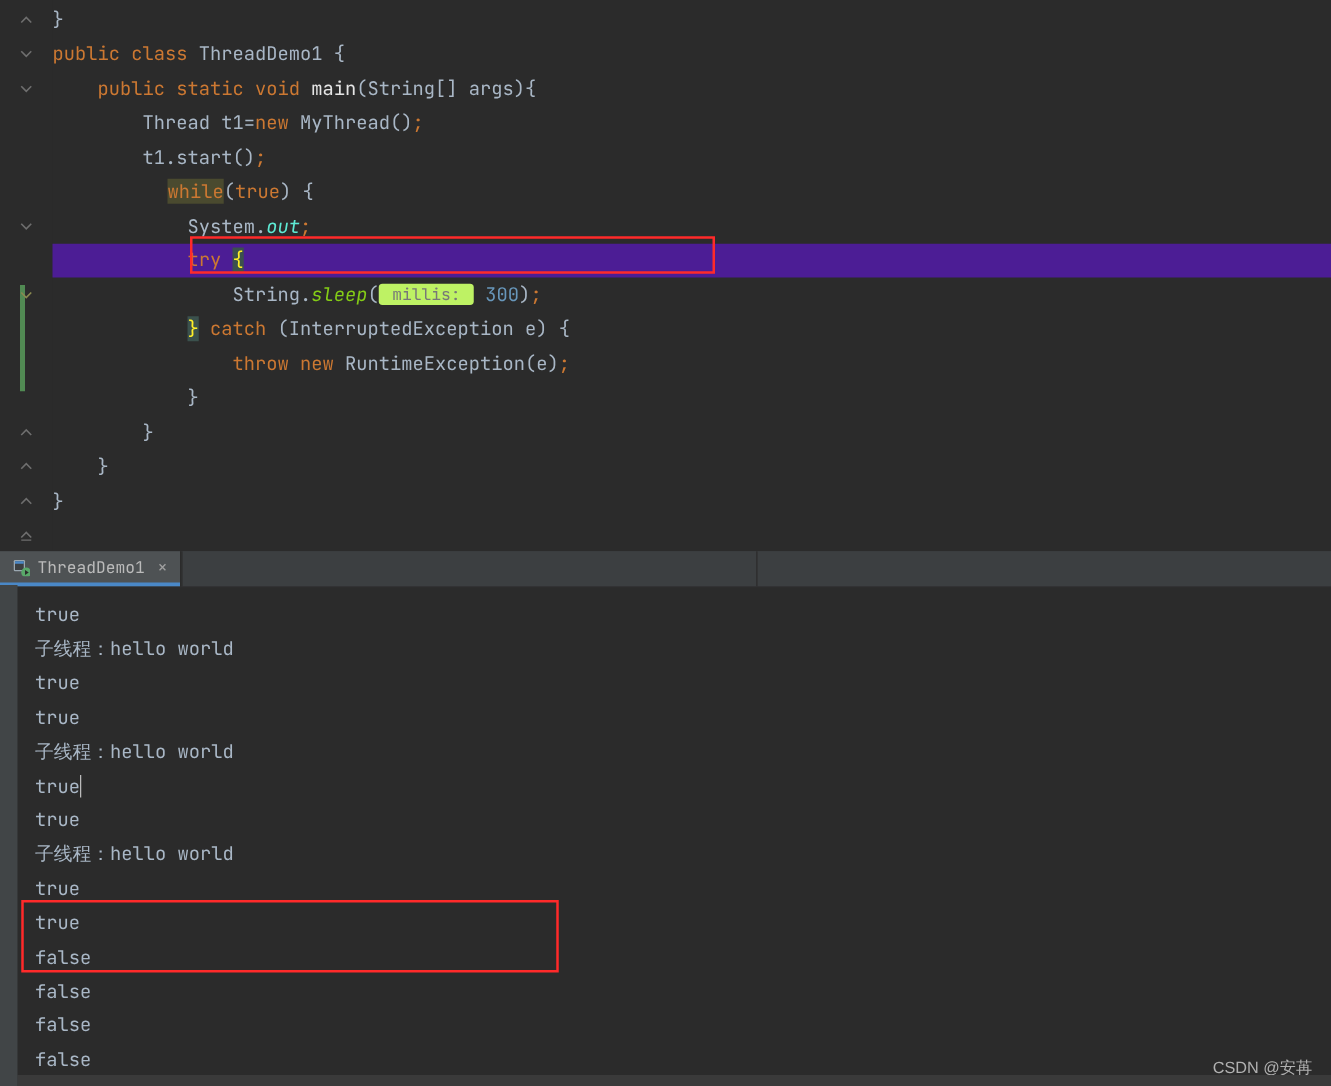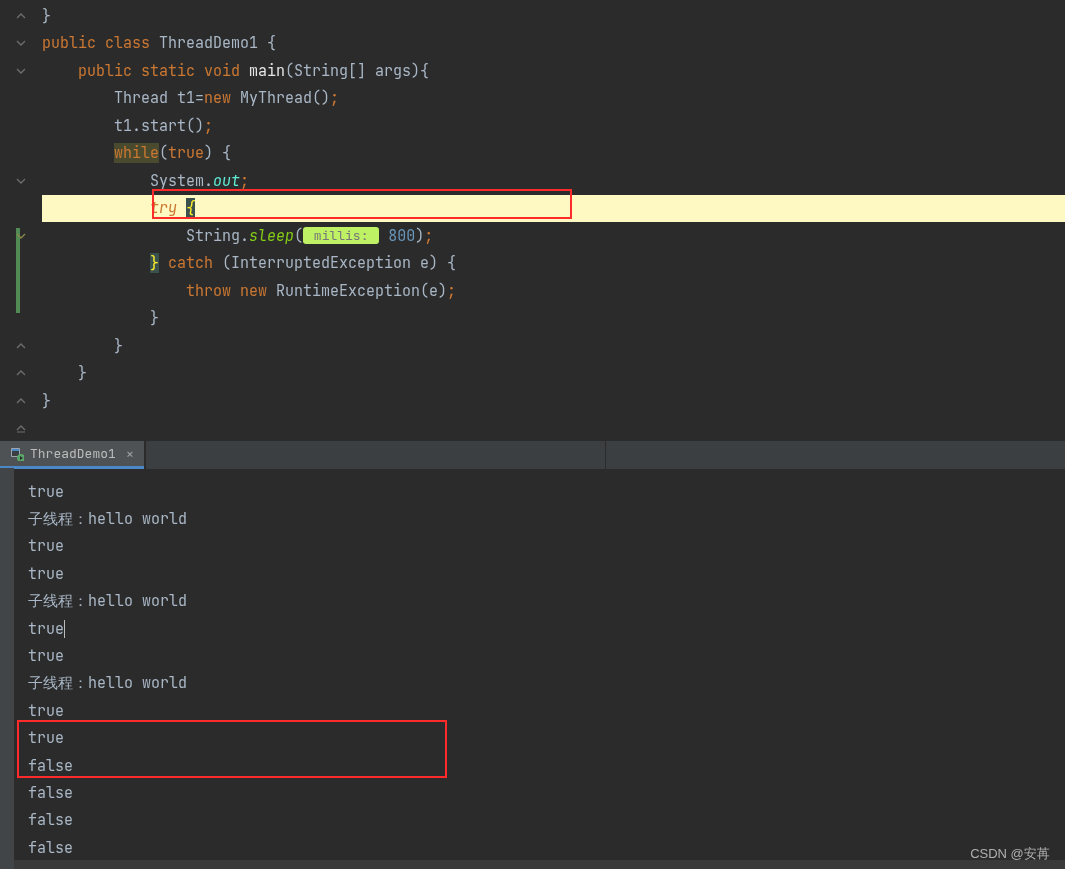--- a/index.html
+++ b/index.html
@@ -50,23 +50,23 @@
 .fld-i { color:#5eead4; font-style:italic; }
 .num { color:#6897bb; }
 .param-hint {
   color:#787878;
   background:#bef264;
   border-radius:3px;
   padding:0 3px;
   font-size:13px;
 }
 .fld-s { color:#84cc16; font-style:italic; }
-.hl-kw { background:#4a4a2f; color:#cc7832; }
+.hl-kw { background:#4a4a2f; color:#cc7832;margin-left:20px; }
 .hl-brace { background:#3b514d; color:#ffef28; }
-.cursor-line { background:#fef9c3;font-style:italic; }
+.cursor-line { background:#4c1d95; }
 .redbox {
   position:absolute;
   border:2px solid #ff2a2a;
   pointer-events:none;
 }
 .left-change-bar {
   position:absolute;
   left:16px;
   top:228px;
   width:4px;
@@ -212,21 +212,21 @@
     </div>
   <div class="code-area" id="code">
       <div class="line"><span></span><span>}</span></div>
       <div class="line"><span></span><span class="kw">public </span><span class="kw">class </span><span class="cls">ThreadDemo1 </span><span>{</span></div>
       <div class="line"><span>    </span><span class="kw">public </span><span class="kw">static </span><span class="kw">void </span><span class="fn">main</span><span>(String[] args){</span></div>
       <div class="line"><span>        </span><span>Thread t1=</span><span class="kw">new </span><span>MyThread()</span><span class="kw">;</span></div>
       <div class="line"><span>        </span><span>t1.start()</span><span class="kw">;</span></div>
       <div class="line"><span>        </span><span class="hl-kw">while</span><span>(</span><span class="kw">true</span><span>) {</span></div>
       <div class="line"><span>            </span><span>System.</span><span class="fld-i">out</span><span class="kw">;</span></div>
       <div class="line cursor-line"><span>            </span><span class="kw">try </span><span class="hl-brace">{</span></div>
-      <div class="line"><span>                </span><span>String.</span><span class="fld-s">sleep</span><span>(</span><span class="param-hint"> millis: </span><span> </span><span class="num">800</span><span>)</span><span class="kw">;</span></div>
+      <div class="line"><span>                </span><span>String.</span><span class="fld-s">sleep</span><span>(</span><span class="param-hint"> millis: </span><span> </span><span class="num">300</span><span>)</span><span class="kw">;</span></div>
       <div class="line"><span>            </span><span class="hl-brace">}</span><span> </span><span class="kw">catch </span><span>(InterruptedException e) {</span></div>
       <div class="line"><span>                </span><span class="kw">throw </span><span class="kw">new </span><span>RuntimeException(e)</span><span class="kw">;</span></div>
       <div class="line"><span>            </span><span>}</span></div>
       <div class="line"><span>        </span><span>}</span></div>
       <div class="line"><span>    </span><span>}</span></div>
       <div class="line"><span></span><span>}</span></div>
     </div>
 
   <div class="redbox" style="left:152px; top:189px; width:420px; height:30px;"></div>
 </div>

